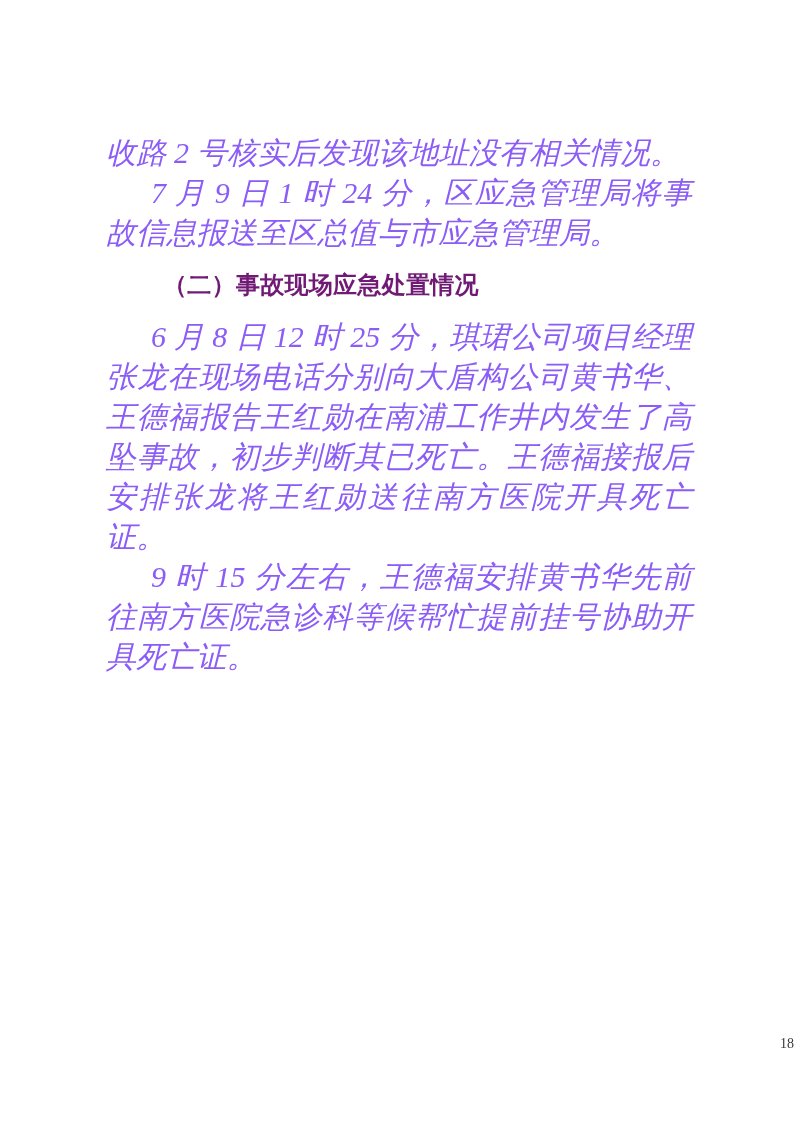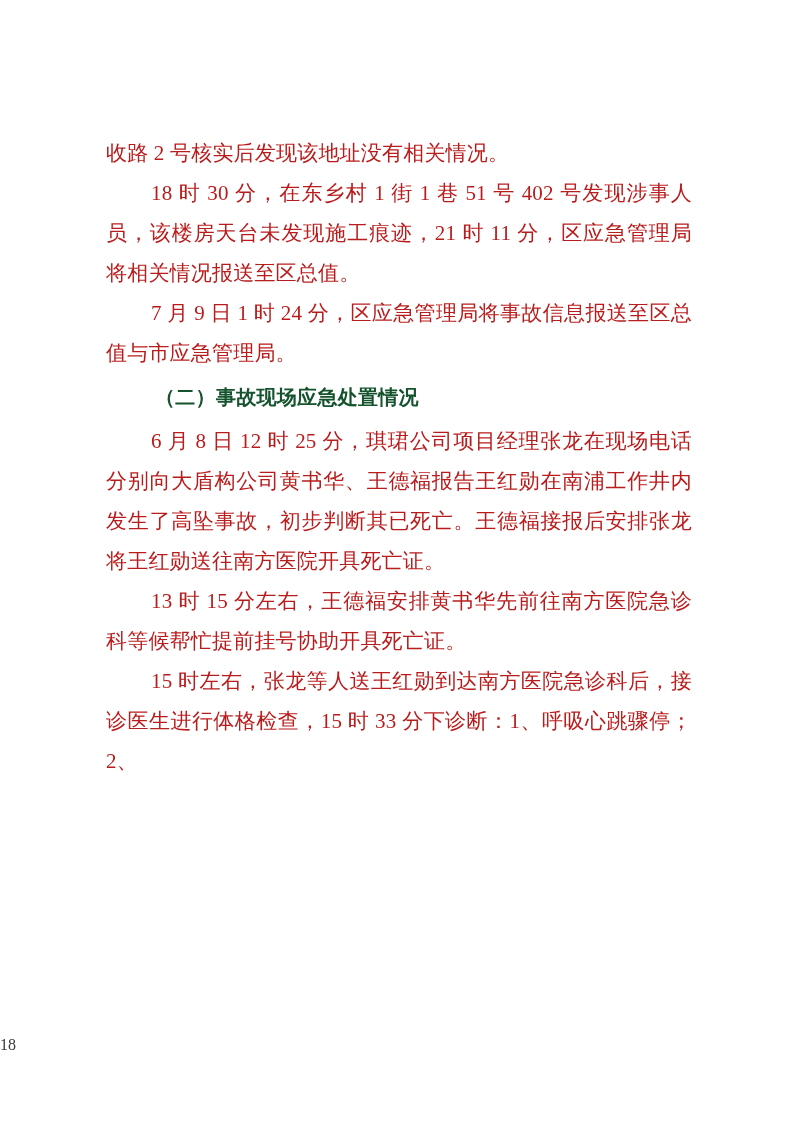--- a/index.html
+++ b/index.html
@@ -27,66 +27,65 @@
 
   #content {
     position: absolute;
     left: 106px;
     top: 133px;
     width: 586px;
   }
 
   .para {
     margin: 0;
-    font-size: 21px;
+    font-size: 30px;
     line-height: 40px;
     text-align: justify;
     text-justify: inter-ideograph;
     letter-spacing: 0.2px;
     text-indent: 45px;
-    color: #b91c1c;
+    color: #8b5cf6;
     font-weight: 400;
+    font-style: italic;
   }
 
   .para.noindent {
     text-indent: 0;
   }
 
   .heading {
-    margin: 4px;
-    font-size: 20px;
+    margin: 12px;
+    font-size: 24px;
     line-height: 40px;
     text-indent: 45px;
     font-weight: bold;
     font-family: "DejaVu Sans", "Liberation Sans", sans-serif;
-    color: #14532d;
+    color: #701a75;
     letter-spacing: 0.3px;
   }
 
   #page-number {
     position: absolute;
     left: 0;
     top: 1036px;
     width: 794px;
-    text-align: left;
-    font-size: 16px;
+    text-align: right;
+    font-size: 14px;
     color: #3a3a3a;
     font-family: "Liberation Serif", "DejaVu Serif", serif;
   }
 </style>
 </head>
 <body>
 
 <div id="page">
 
   <div id="content">
       <p class="para noindent">收路 2 号核实后发现该地址没有相关情况。</p>
-      <p class="para">18 时 30 分，在东乡村 1 街 1 巷 51 号 402 号发现涉事人员，该楼房天台未发现施工痕迹，21 时 11 分，区应急管理局将相关情况报送至区总值。</p>
       <p class="para">7 月 9 日 1 时 24 分，区应急管理局将事故信息报送至区总值与市应急管理局。</p>
       <p class="heading">（二）事故现场应急处置情况</p>
       <p class="para">6 月 8 日 12 时 25 分，琪珺公司项目经理张龙在现场电话分别向大盾构公司黄书华、王德福报告王红勋在南浦工作井内发生了高坠事故，初步判断其已死亡。王德福接报后安排张龙将王红勋送往南方医院开具死亡证。</p>
-      <p class="para">13 时 15 分左右，王德福安排黄书华先前往南方医院急诊科等候帮忙提前挂号协助开具死亡证。</p>
-      <p class="para">15 时左右，张龙等人送王红勋到达南方医院急诊科后，接诊医生进行体格检查，15 时 33 分下诊断：1、呼吸心跳骤停；2、</p>
+      <p class="para">9 时 15 分左右，王德福安排黄书华先前往南方医院急诊科等候帮忙提前挂号协助开具死亡证。</p>
     </div>
 
   <div id="page-number">18</div>
 
 </div>
 
 </body></html>

